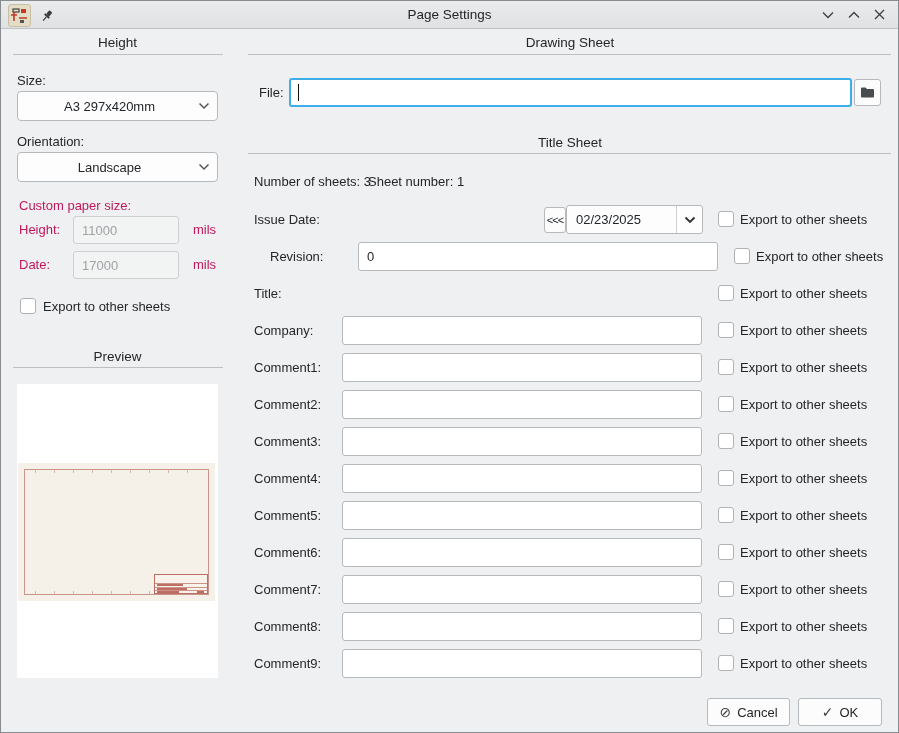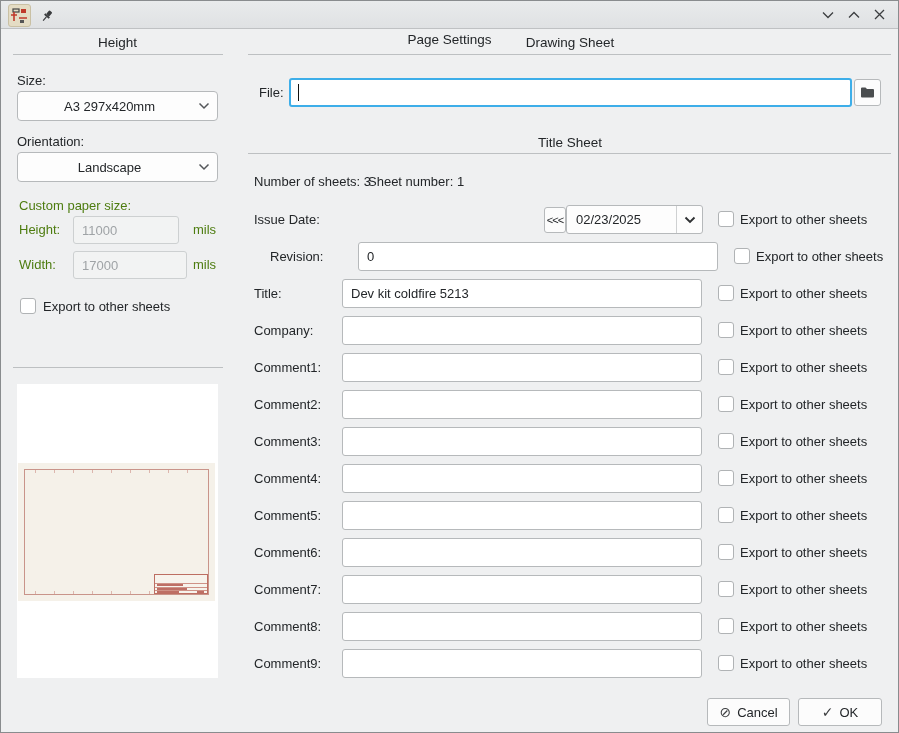--- a/index.html
+++ b/index.html
@@ -12,21 +12,21 @@
     position:relative;width:899px;height:733px;box-sizing:border-box;
     border:1px solid #898c8e;background:#eff0f1;
   }
   
   .titlebar{
     position:absolute;left:0;top:0;width:100%;height:28px;box-sizing:border-box;
     background:linear-gradient(#e9ebec,#dfe1e3);border-bottom:1px solid #bfc1c3;
   }
   .tb-left{position:absolute;left:7px;top:3px;display:flex;align-items:center;gap:9px;}
   .app-icon{width:21px;height:21px;border-radius:3px;background:#e4dcc4;border:1px solid #c9c0a4;display:block;}
-  .tb-title{position:absolute;left:0;right:0;top:6px;text-align:center;font-size:13.5px;color:#232629;margin-top:25px;}
+  .tb-title{position:absolute;left:0;right:0;top:6px;text-align:center;font-size:13.5px;color:#232629;}
   .tb-right{position:absolute;right:10px;top:5px;display:flex;align-items:center;gap:9px;}
   .winbtn{width:17px;height:17px;border:none;background:transparent;padding:0;display:flex;align-items:center;justify-content:center;cursor:default;}
   
   .sec-header{position:absolute;width:100%;text-align:center;font-size:13.5px;color:#232629;}
   .sec-line{position:absolute;height:1px;background:#bdc0c2;}
   .combo{
     position:absolute;height:30px;box-sizing:border-box;background:#fdfdfd;
     border:1px solid #b6b9bb;border-radius:4px;display:flex;align-items:center;
   }
   .combo-text{padding-left:10px;flex:1;text-align:center;}
@@ -41,21 +41,21 @@
   .cb{
     position:absolute;width:16px;height:16px;box-sizing:border-box;background:#ffffff;
     border:1px solid #b0b3b5;border-radius:3px;
   }
   .cb-label{position:absolute;top:7px;white-space:nowrap;}
   .btn{
     box-sizing:border-box;background:#fcfcfc;border:1px solid #b6b9bb;border-radius:3px;
     font-family:"Liberation Sans","DejaVu Sans",sans-serif;font-size:13px;color:#232629;
     display:flex;align-items:center;justify-content:center;gap:6px;
   }
-  .dim{color:#4d7c0f;}
+  .dim{color:#be185d;}
   
   .left-panel{position:absolute;left:8px;top:28px;width:217px;height:705px;}
   .lp-label{position:absolute;left:8px;white-space:nowrap;}
   .preview-box{position:absolute;left:8px;top:355px;width:201px;height:294px;background:#ffffff;}
   .sheet{position:absolute;left:1px;top:79px;width:197px;height:138px;background:#f5f1e9;}
   .sheet-frame{position:absolute;left:6px;top:6px;right:6px;bottom:6px;border:1px solid #c9948a;}
   .ticks{position:absolute;left:10px;right:10px;height:3px;
     background:repeating-linear-gradient(90deg,rgba(190,110,100,.45) 0 1px,transparent 1px 19px);}
   .tblock{position:absolute;right:7px;bottom:7px;width:54px;height:20px;box-sizing:border-box;border:1px solid #bd6e62;background:#f7f3ec;}
   .tb-row{position:absolute;left:0;right:0;height:1px;background:#cf9287;}
@@ -148,30 +148,31 @@
 
     <span class="lp-label dim" style="top:169px;left:10px">Custom paper size:</span>
 
     <div class="row" style="top:187px;height:28px">
       <span class="flabel dim" style="left:10px;top:6px">Height:</span>
       <input class="tinput" disabled="" style="left: 64px; top: 0px; width: 106px; height: 28px;" value="11000">
       <span class="flabel dim" style="left:184px;top:6px">mils</span>
     </div>
 
     <div class="row" style="top:222px;height:28px">
-      <span class="flabel dim" style="left:10px;top:6px">Width:</span>
-      <input class="tinput" disabled="" style="left: 64px; top: 0px; width: 114px; height: 28px;" value="17000">
+      <span class="flabel dim" style="left:10px;top:6px">Date:</span>
+      <input class="tinput" disabled="" style="left: 64px; top: 0px; width: 106px; height: 28px;" value="17000">
       <span class="flabel dim" style="left:184px;top:6px">mils</span>
     </div>
 
     <div class="row" style="top:268px;height:20px">
       <span class="cb" style="left:11px;top:1px"></span>
       <span class="cb-label" style="left:34px;top:2px">Export to other sheets</span>
     </div>
 
+    <div class="sec-header" style="top:320px">Preview</div>
     <div class="sec-line" style="top:338px;left:4px;width:210px"></div>
 
     <div class="preview-box">
       <div class="sheet">
         <div class="sheet-frame">
           <div class="ticks" style="top:0"></div>
           <div class="ticks" style="bottom:0"></div>
         </div>
         <div class="tblock">
           <div class="tb-row" style="top:8px"></div>
@@ -227,21 +228,20 @@
     <div>
   <div class="row" style="top: 213px; margin-left: 16px;">
     <span class="flabel field-label" style="left:6px">Revision:</span>
     <input class="tinput field-input" value="0" style="">
     <span class="cb" style="left:470px;top:6px"></span>
     <span class="cb-label" style="left:492px">Export to other sheets</span>
   </div>
 
   <div class="row" style="top: 250px;">
     <span class="flabel field-label" style="left:6px">Title:</span>
-    <input class="tinput field-input" value="Dev kit coldfire 5213" style="">
     <span class="cb" style="left:470px;top:6px"></span>
     <span class="cb-label" style="left:492px">Export to other sheets</span>
   </div>
 
   <div class="row" style="top: 287px;">
     <span class="flabel field-label" style="left:6px">Company:</span>
     <input class="tinput field-input" value="" style="">
     <span class="cb" style="left:470px;top:6px"></span>
     <span class="cb-label" style="left:492px">Export to other sheets</span>
   </div>

